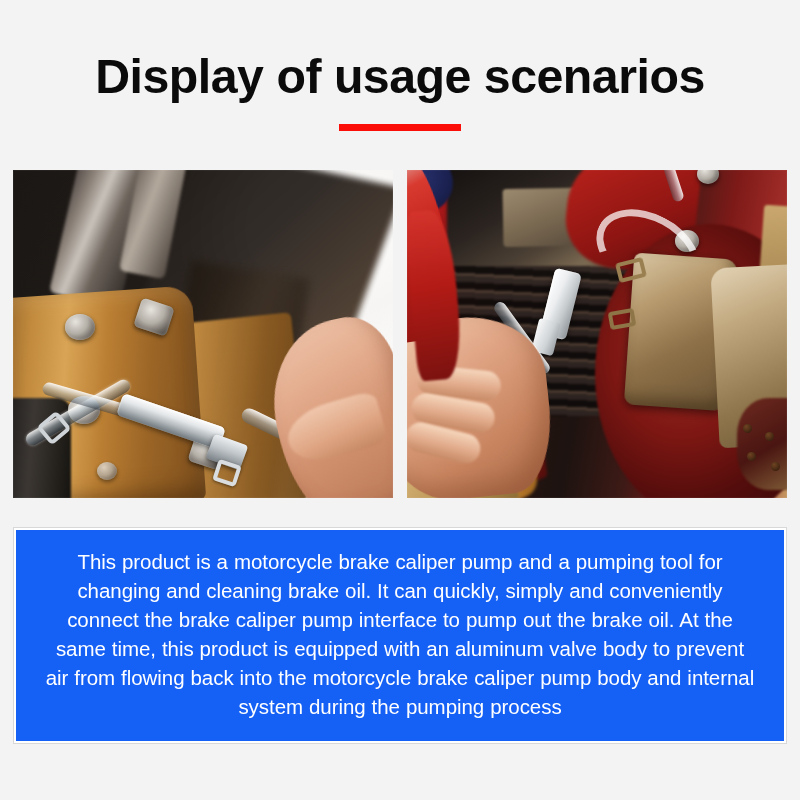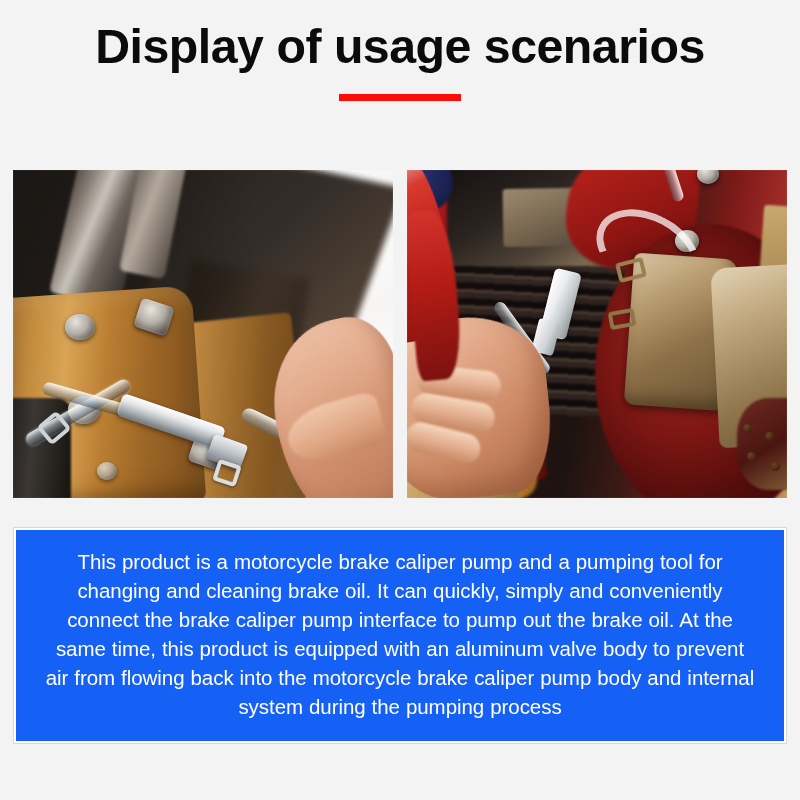--- a/index.html
+++ b/index.html
@@ -13,21 +13,21 @@
 
   body {
     background: #f3f3f3;
     font-family: "Liberation Sans", "DejaVu Sans", sans-serif;
     position: relative;
   }
 
   
   .page-header {
     width: 800px;
-    padding-top: 22px;
+    padding-top: 52px;
     text-align: center;
   }
 
   .page-title {
     font-family: "Liberation Sans", "DejaVu Sans", sans-serif;
     font-size: 49px;
     font-weight: bold;
     color: #0b0b0b;
     letter-spacing: -0.5px;
     line-height: 1.0;

